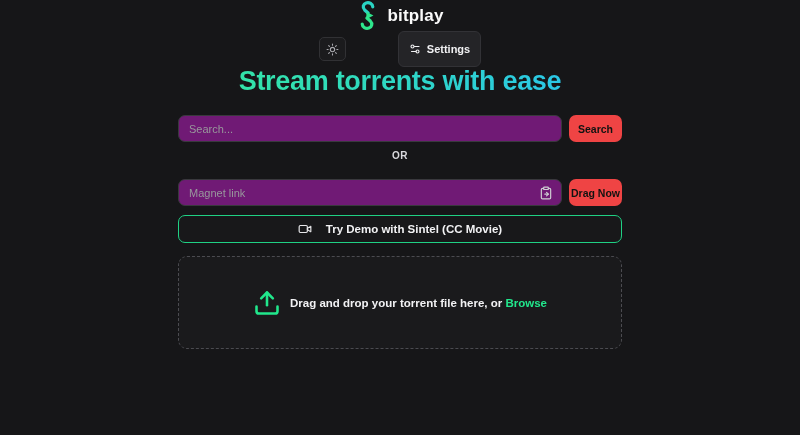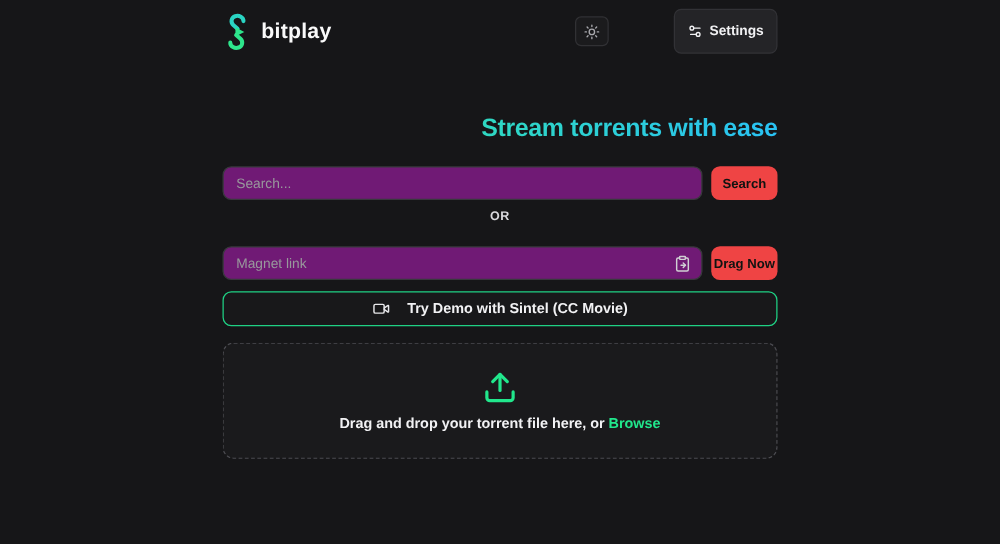--- a/index.html
+++ b/index.html
@@ -13,20 +13,21 @@
   .container {
     width: 444px;
     margin: 0 auto;
   }
   
   .header {
     display: flex;
     align-items: center;
     justify-content: space-between;
     height: 50px;
+    flex-direction: column;
   }
   .brand {
     display: flex;
     align-items: center;
     gap: 8px;
     cursor: pointer;
   }
   .brand-name {
     font-size: 17px;
     font-weight: 700;
@@ -59,23 +60,23 @@
     border: 1px solid #323236;
     border-radius: 6px;
     color: #f1f1f3;
     font-size: 11px;
     font-weight: 600;
     cursor: pointer;
     margin-left: 45px;
   }
   
   .hero-title {
-    margin-top: 42px;
-    text-align: right;
-    font-size: 20px;
+    margin-top: 16px;
+    text-align: center;
+    font-size: 27px;
     font-weight: 700;
     letter-spacing: -0.3px;
     background: linear-gradient(90deg, #35e89f 0%, #2fd9c0 45%, #29c2f4 100%);
     -webkit-background-clip: text;
     background-clip: text;
     color: transparent;
   }
   
   .row {
     display: flex;
@@ -153,21 +154,21 @@
   }
   .demo-btn .v-icon { color: #e7e7ea; }
   
   .dropzone {
     margin-top: 13px;
     height: 93px;
     background: #1a1a1c;
     border: 1px dashed #4b4b50;
     border-radius: 9px;
     display: flex;
-    flex-direction: column;
+    flex-direction: row;
     align-items: center;
     justify-content: center;
     gap: 9px;
     cursor: pointer;
   }
   .upload-glyph { color: #21e78c; }
   .dropzone-text {
     font-size: 11.5px;
     font-weight: 700;
     color: #f2f2f4;

